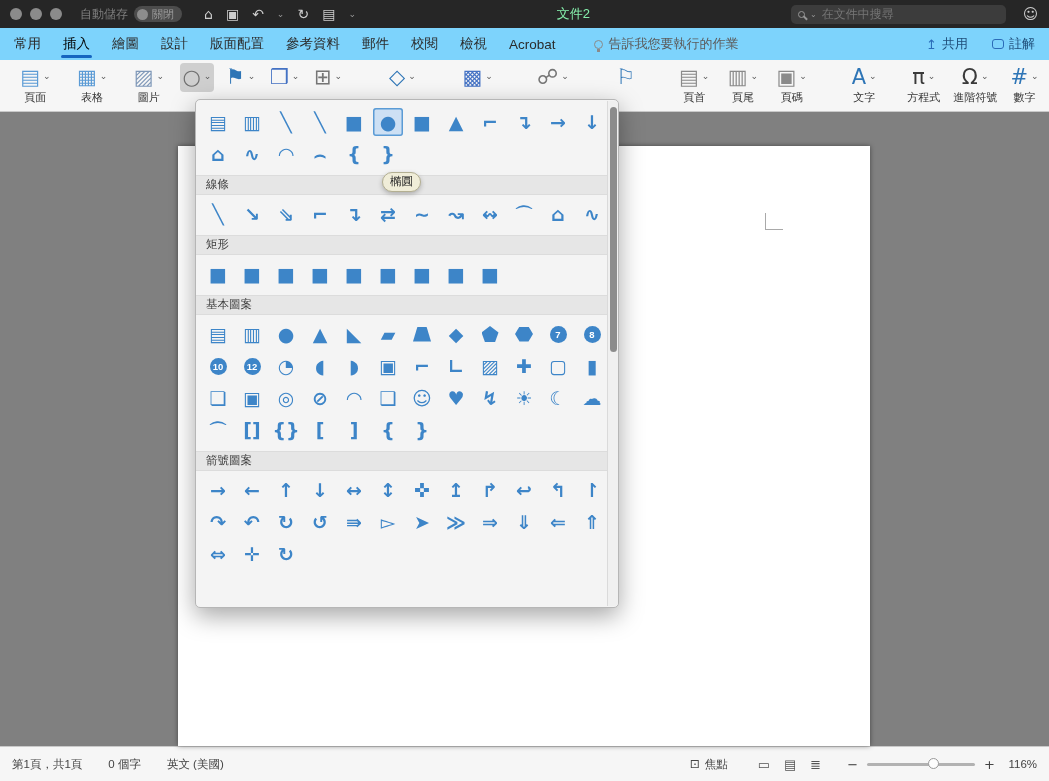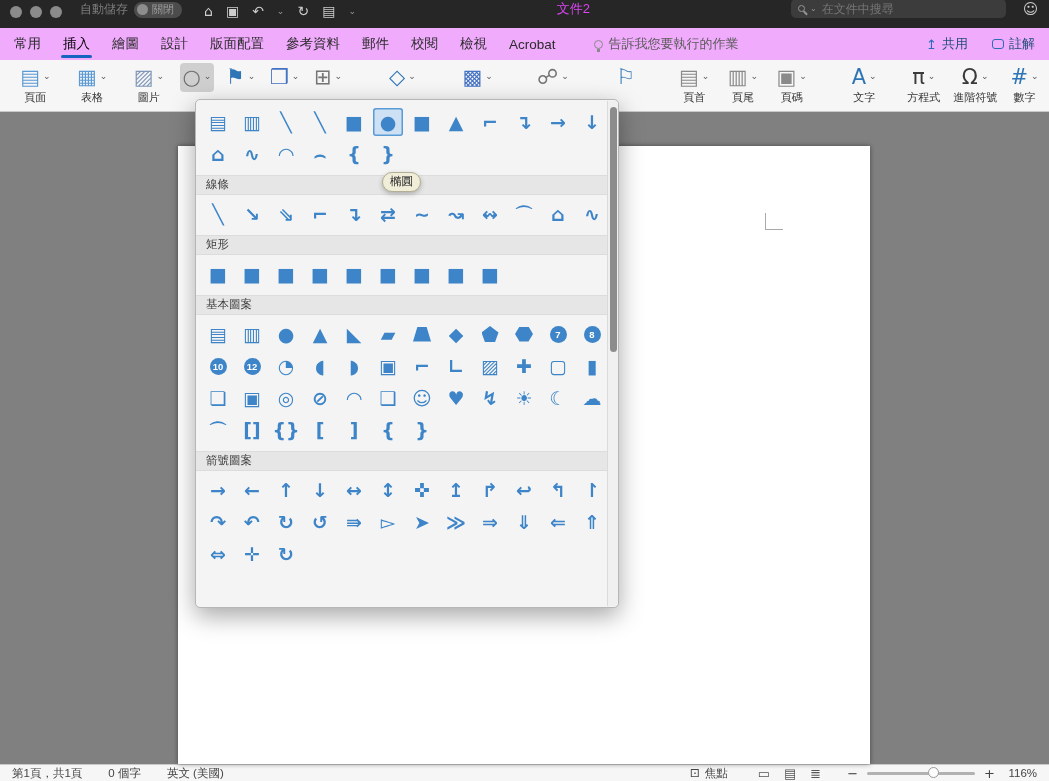--- a/index.html
+++ b/index.html
@@ -1,40 +1,40 @@
 <!DOCTYPE html>
 <html><head>
 <meta charset="utf-8">
 <style>
   * { margin:0; padding:0; box-sizing:border-box; }
   html,body { width:1049px; height:781px; overflow:hidden; }
   body { font-family:"Liberation Sans","DejaVu Sans",sans-serif; font-size:13px; }
   .app { position:relative; width:1049px; height:781px; display:flex; flex-direction:column; background:#808080; }
 
   
-  .titlebar { height:28px; background:#262626; display:flex; align-items:flex-end; padding:10px 10px; gap:8px; flex:0 0 auto; }
+  .titlebar { height:28px; background:#262626; display:flex; align-items:center; padding:10px 10px; gap:8px; flex:0 0 auto; }
   .dot { width:12px; height:12px; border-radius:50%; background:#8b8b8b; display:inline-block; margin-right:0; }
   .dots { display:flex; gap:8px; margin-right:10px; }
   .autosave { display:flex; align-items:center; gap:6px; }
   .as-label { color:#7d7d7d; font-size:12px; }
   .as-pill { background:#4c4c4c; border-radius:9px; height:16px; display:flex; align-items:center; gap:4px; padding:0 8px 0 3px; color:#9d9d9d; font-size:11px; cursor:default; }
   .as-knob { width:11px; height:11px; border-radius:50%; background:#8d8d8d; display:inline-block; }
   .tb-icons { display:flex; align-items:center; gap:13px; margin-left:14px; }
   .tbico { color:#cdcdcd; font-size:14px; font-family:"DejaVu Sans",sans-serif; line-height:1; cursor:default; }
   .tbico.sm { font-size:9px; color:#9a9a9a; }
-  .doc-title { flex:1; text-align:center; color:#d946ef; font-size:13px; }
+  .doc-title { flex:1; text-align:center; color:#86efac; font-size:13px; }
   .searchbox { width:215px; height:19px; background:#3c3c3c; border-radius:5px; display:flex; align-items:center; padding:0 7px; gap:5px; }
   .mag { width:7px; height:7px; border:1.5px solid #969696; border-radius:50%; position:relative; flex:0 0 auto; }
   .mag::after { content:""; position:absolute; width:5px; height:1.5px; background:#969696; transform:rotate(45deg); right:-4px; bottom:-2px; }
   .searchcaret { color:#969696; font-size:8px; font-family:"DejaVu Sans",sans-serif; }
   .searchbox input { background:transparent; border:none; outline:none; color:#9a9a9a; font-size:12px; width:160px; font-family:inherit; }
   .account { width:17px; height:17px; border-radius:50%; color:#cdcdcd; font-size:15px; line-height:17px; text-align:center; margin-left:8px; font-family:"DejaVu Sans",sans-serif; }
 
   
-  .tabsrow { height:32px; background:#f0abfc; display:flex; align-items:center; padding:0 14px; gap:0; flex:0 0 auto; }
+  .tabsrow { height:32px; background:#7dd3fc; display:flex; align-items:center; padding:0 14px; gap:0; flex:0 0 auto; }
   .tabs { display:flex; align-items:center; gap:22px; height:100%; }
   .tab { color:#2b2b2b; font-size:13.5px; height:100%; display:flex; align-items:center; position:relative; cursor:default; white-space:nowrap; }
   .tab.sel { color:#000; }
   .tab.sel::after { content:""; position:absolute; left:-2px; right:-2px; bottom:2px; height:3px; background:#1565c0; border-radius:2px; }
   .tellme { display:flex; align-items:center; gap:6px; margin-left:38px; color:#5c5c5c; font-size:13px; cursor:default; }
   .bulb { width:9px; height:9px; border:1.3px solid #8a8a8a; border-radius:50%; position:relative; }
   .bulb::after { content:""; position:absolute; left:2px; bottom:-4px; width:3px; height:3px; background:#8a8a8a; }
   .tabspacer { flex:1; }
   .topaction { display:flex; align-items:center; gap:5px; margin-left:24px; color:#1f4e79; font-size:13px; cursor:default; }
   .shico { color:#2b6cb8; font-size:13px; font-family:"DejaVu Sans",sans-serif; }
@@ -65,21 +65,21 @@
   .cshape { width:18px; height:15px; background:#3d85c8; display:inline-block; font-style:normal; }
   .cshape.trapezoid { clip-path:polygon(25% 0,75% 0,100% 100%,0 100%); }
   .cshape.pentagon { width:17px; height:16px; clip-path:polygon(50% 0,100% 40%,80% 100%,20% 100%,0 40%); }
   .cshape.hexagon { clip-path:polygon(25% 0,75% 0,100% 50%,75% 100%,25% 100%,0 50%); }
   .cshape.num { width:17px; height:17px; border-radius:50%; color:#fff; font-size:9.5px; line-height:17px; text-align:center; font-weight:bold; }
   .menu-scrollbar { position:absolute; right:0; top:1px; bottom:1px; width:11px; background:#f0f0f0; border-left:1px solid #dadada; border-radius:0 4px 4px 0; }
   .menu-thumb { position:absolute; left:2px; width:7px; top:6px; height:245px; background:#8c8c8c; border-radius:4px; }
   .tooltip { position:absolute; left:186px; top:72px; background:#f0edd8; border:1px solid #b3af92; border-radius:10px; padding:1px 7px 2px 7px; font-size:11.5px; color:#222; box-shadow:0 2px 5px rgba(0,0,0,.25); z-index:30; white-space:nowrap; }
 
   
-  .statusbar { height:17px; background:#f6f6f6; border-top:1px solid #c9c9c9; display:flex; align-items:center; padding:0 12px; gap:26px; font-size:11.5px; color:#444; flex:0 0 auto; }
+  .statusbar { height:35px; background:#f6f6f6; border-top:1px solid #c9c9c9; display:flex; align-items:center; padding:0 12px; gap:26px; font-size:11.5px; color:#444; flex:0 0 auto; }
   .sb-item { cursor:default; white-space:nowrap; }
   .sb-spacer { flex:1; }
   .focuswrap { display:flex; align-items:center; gap:5px; }
   .fico { font-family:"DejaVu Sans",sans-serif; font-size:12px; color:#444; }
   .views { display:flex; align-items:center; gap:14px; margin-left:4px; }
   .vico { font-family:"DejaVu Sans",sans-serif; font-size:13px; color:#555; cursor:default; }
   .zoomwrap { display:flex; align-items:center; gap:9px; }
   .zbtn { font-size:13px; color:#444; cursor:default; font-family:"DejaVu Sans",sans-serif; }
   .zslider { width:108px; height:3px; background:#b2b2b2; border-radius:2px; position:relative; }
   .zthumb { width:11px; height:11px; border-radius:50%; background:#fdfdfd; border:1px solid #9a9a9a; position:absolute; left:56%; top:-4.5px; }

